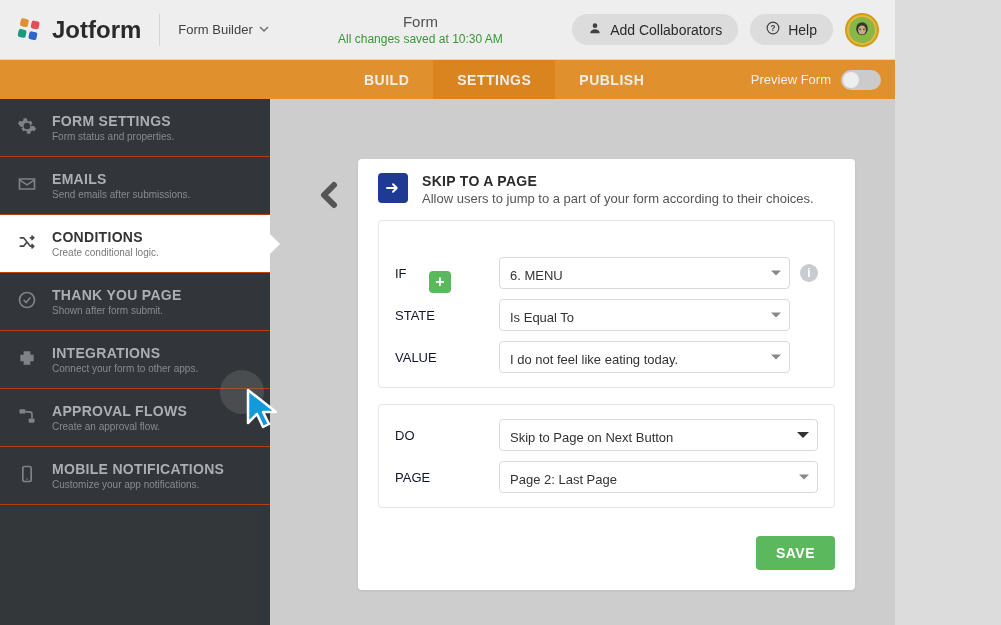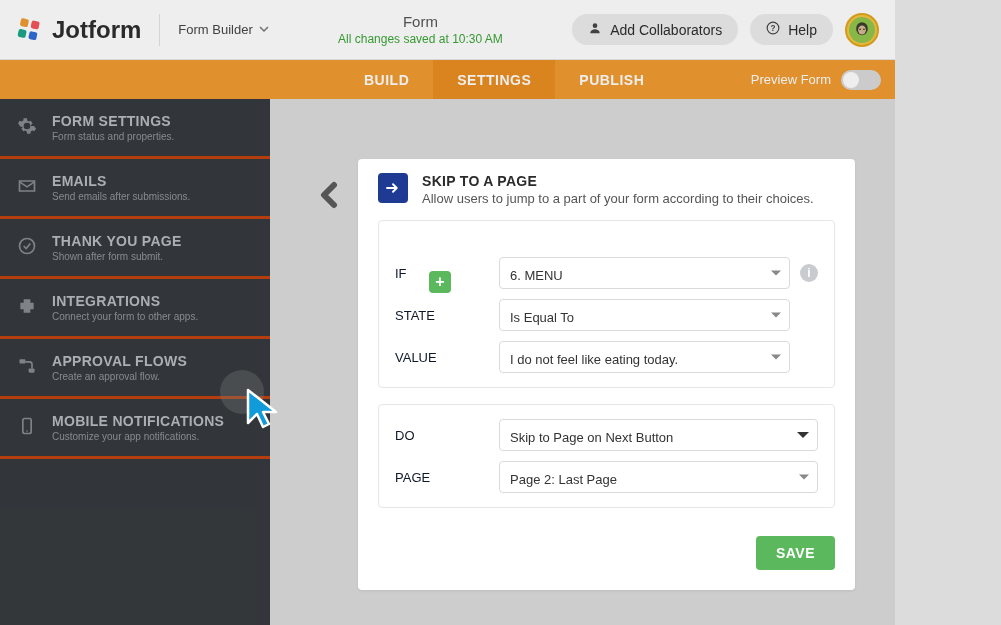--- a/index.html
+++ b/index.html
@@ -25,21 +25,21 @@
   .tabbar .spacer { width: 340px; }
   .tab { padding: 12px 24px; display: flex; align-items: center; letter-spacing: 0.5px; cursor: pointer; font-weight: bold; }
   .tab.active { background: #e98c1f; }
   .preview { position: absolute; right: 14px; top: 0; bottom: 0; display: flex; align-items: center; gap: 10px; font-size: 13px; }
   .toggle { width: 40px; height: 20px; border-radius: 10px; background: #d9d9d9; position: relative; }
   .toggle::after { content:''; position:absolute; left:2px; top:2px; width:16px; height:16px; background:#fff; border-radius:50%; }
 
   
   .body { position: absolute; top: 99px; left:0; right:0; bottom:0; background: #dcdcdc; display: flex; }
   .sidebar { width: 270px; background: #34383c; color: #8e949a; }
-  .side-item { display: flex; gap: 14px; padding: 14px 16px; border-bottom: 3px solid #c2410c; cursor: pointer; align-items: flex-start; }
+  .side-item { display: flex; gap: 14px; padding: 14px 16px; border-bottom: 1px solid #c2410c; cursor: pointer; align-items: flex-start; }
   .side-item.active { background: #fff; color: #333; position: relative; }
   .side-item.active::after {
     content: ''; position: absolute; right: -10px; top: 50%; transform: translateY(-50%);
     border-left: 10px solid #fff; border-top: 10px solid transparent; border-bottom: 10px solid transparent;
   }
   .side-icon { width: 22px; height: 22px; flex-shrink: 0; display:flex; align-items:center; justify-content:center; opacity:0.9; margin-top:2px; }
   .side-item .t { font-size: 14px; font-weight: 600; letter-spacing: 0.3px; }
   .side-item .s { font-size: 10px; margin-top: 2px; color: #8e949a; }
   .side-item.active .s { color: #777; }
   .side-item:not(.active) .t { color: #b6bbc0; }
@@ -166,20 +166,31 @@
             <svg width="20" height="20" viewBox="0 0 24 24" fill="#8e949a">
               <path d="M3 6h18v12H3z" fill="none" stroke="#8e949a" stroke-width="2"></path>
               <path d="M3 7l9 6 9-6" fill="none" stroke="#8e949a" stroke-width="2"></path>
             </svg>
           </span>
         <div>
             <div class="t">EMAILS</div>
             <div class="s">Send emails after submissions.</div>
           </div>
       </div>
+      <div class="side-item active">
+        <span class="side-icon">
+            <svg width="20" height="20" viewBox="0 0 24 24" fill="#333">
+              <path d="M4 7h4l8 10h4M4 17h4l3-3.7M16 7h4M18 5l2 2-2 2M18 15l2 2-2 2" fill="none" stroke="#333" stroke-width="2" stroke-linecap="round"></path>
+            </svg>
+          </span>
+        <div>
+            <div class="t">CONDITIONS</div>
+            <div class="s">Create conditional logic.</div>
+          </div>
+      </div>
       <div class="side-item">
         <span class="side-icon">
             <svg width="20" height="20" viewBox="0 0 24 24" fill="#8e949a">
               <circle cx="12" cy="12" r="9" fill="none" stroke="#8e949a" stroke-width="2"></circle>
               <path d="M8 12l3 3 5-6" fill="none" stroke="#8e949a" stroke-width="2"></path>
             </svg>
           </span>
         <div>
             <div class="t">THANK YOU PAGE</div>
             <div class="s">Shown after form submit.</div>

